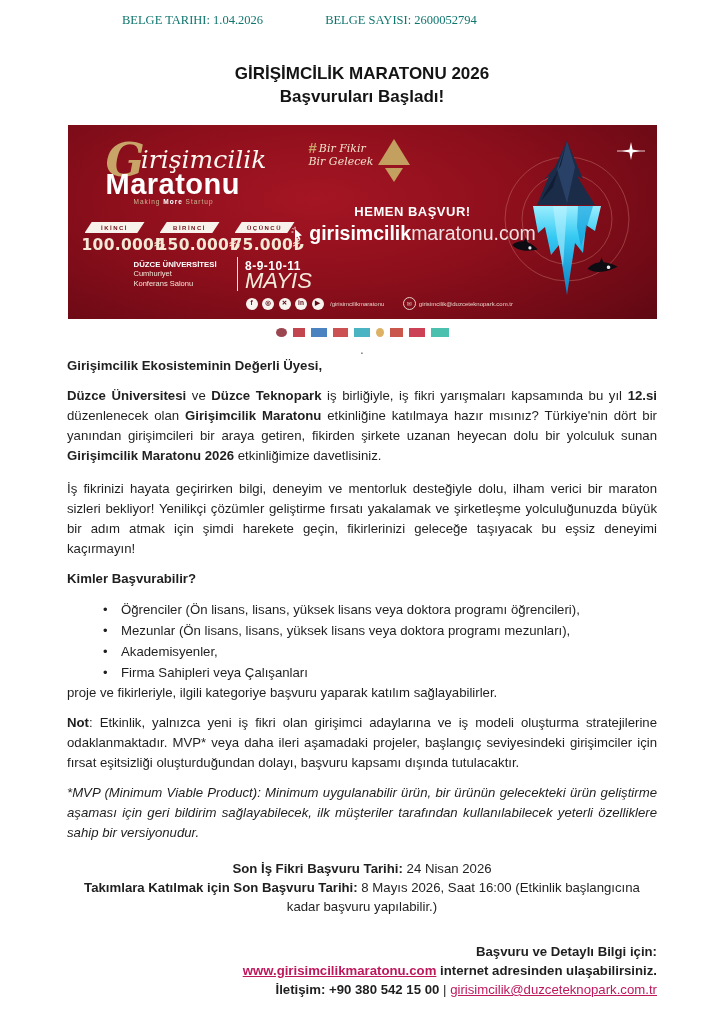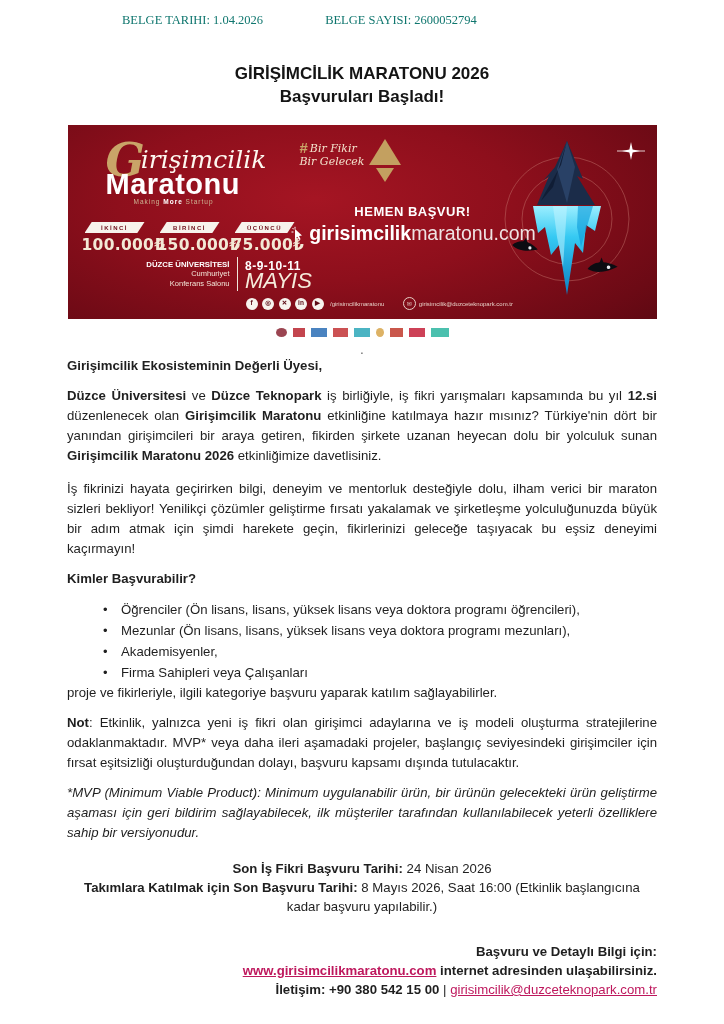--- a/index.html
+++ b/index.html
@@ -22,27 +22,27 @@
   .logo-tagline .b{color:#fff;}
   .prizes-row{position:absolute;left:14px;top:97px;display:flex;gap:9px;}
   .prize-col{width:66px;text-align:center;}
   .prize-badge{margin:0 auto;width:60px;height:11px;background:#f7f3ec;
                clip-path:polygon(12% 0,100% 0,88% 100%,0 100%);
                font-size:6px;font-weight:bold;letter-spacing:1.5px;color:#6d0c18;
                display:flex;align-items:center;justify-content:center;}
   .prize-amount{margin-top:3px;font-family:"DejaVu Sans","Liberation Sans",sans-serif;
                 font-size:15.5px;font-weight:bold;color:#f3e9d6;letter-spacing:.3px;white-space:nowrap;}
   .venue-row{position:absolute;left:66px;top:132px;display:flex;align-items:center;gap:7px;}
-  .venue-left{width:96px;text-align:right;color:#f2e4d6;font-size:7.5px;line-height:9.5px;}
+  .venue-left{width:96px;text-align:left;color:#f2e4d6;font-size:7.5px;line-height:9.5px;}
   .venue-left .l1{font-weight:bold;color:#fff;font-size:7.8px;}
   .venue-div{width:1.5px;height:34px;background:#f1e6da;}
   .venue-right{text-align:left;color:#fff;}
   .venue-dates{font-size:12px;font-weight:800;letter-spacing:.5px;}
   .venue-month{font-family:Liberation Sans, sans-serif;font-style:italic;font-size:22px;line-height:16px;color:#f6ecdc;}
-  .hashtag-block{position:absolute;left:232px;top:16px;display:flex;gap:4px;}
+  .hashtag-block{position:absolute;left:241px;top:16px;display:flex;gap:4px;}
   .hashtag-text{font-family:"DejaVu Serif",serif;font-style:italic;font-size:11px;line-height:13px;color:#f3e3cd;white-space:nowrap;}
   .hash-sym{font-family:"Liberation Sans",sans-serif;font-style:normal;font-weight:800;font-size:15px;color:#c9a468;margin-right:2px;vertical-align:-1px;}
   .tri-col{display:flex;flex-direction:column;align-items:center;gap:3px;margin-top:-2px;}
   .tri-up{width:0;height:0;border-left:16px solid transparent;border-right:16px solid transparent;border-bottom:26px solid #c3a060;}
   .tri-down{width:0;height:0;border-left:9px solid transparent;border-right:9px solid transparent;border-top:14px solid #c3a060;}
   .cta-block{position:absolute;left:210px;top:79px;width:270px;text-align:center;}
   .cta-title{font-size:13px;font-weight:800;letter-spacing:.5px;color:#ffffff;}
   .cta-url{margin-top:3px;font-size:19.5px;color:#efe3e3;white-space:nowrap;display:flex;align-items:center;justify-content:center;gap:4px;}
   .cta-url .b{font-weight:bold;color:#fff;}
   .cursor-icon{display:inline-block;width:16px;height:16px;}

